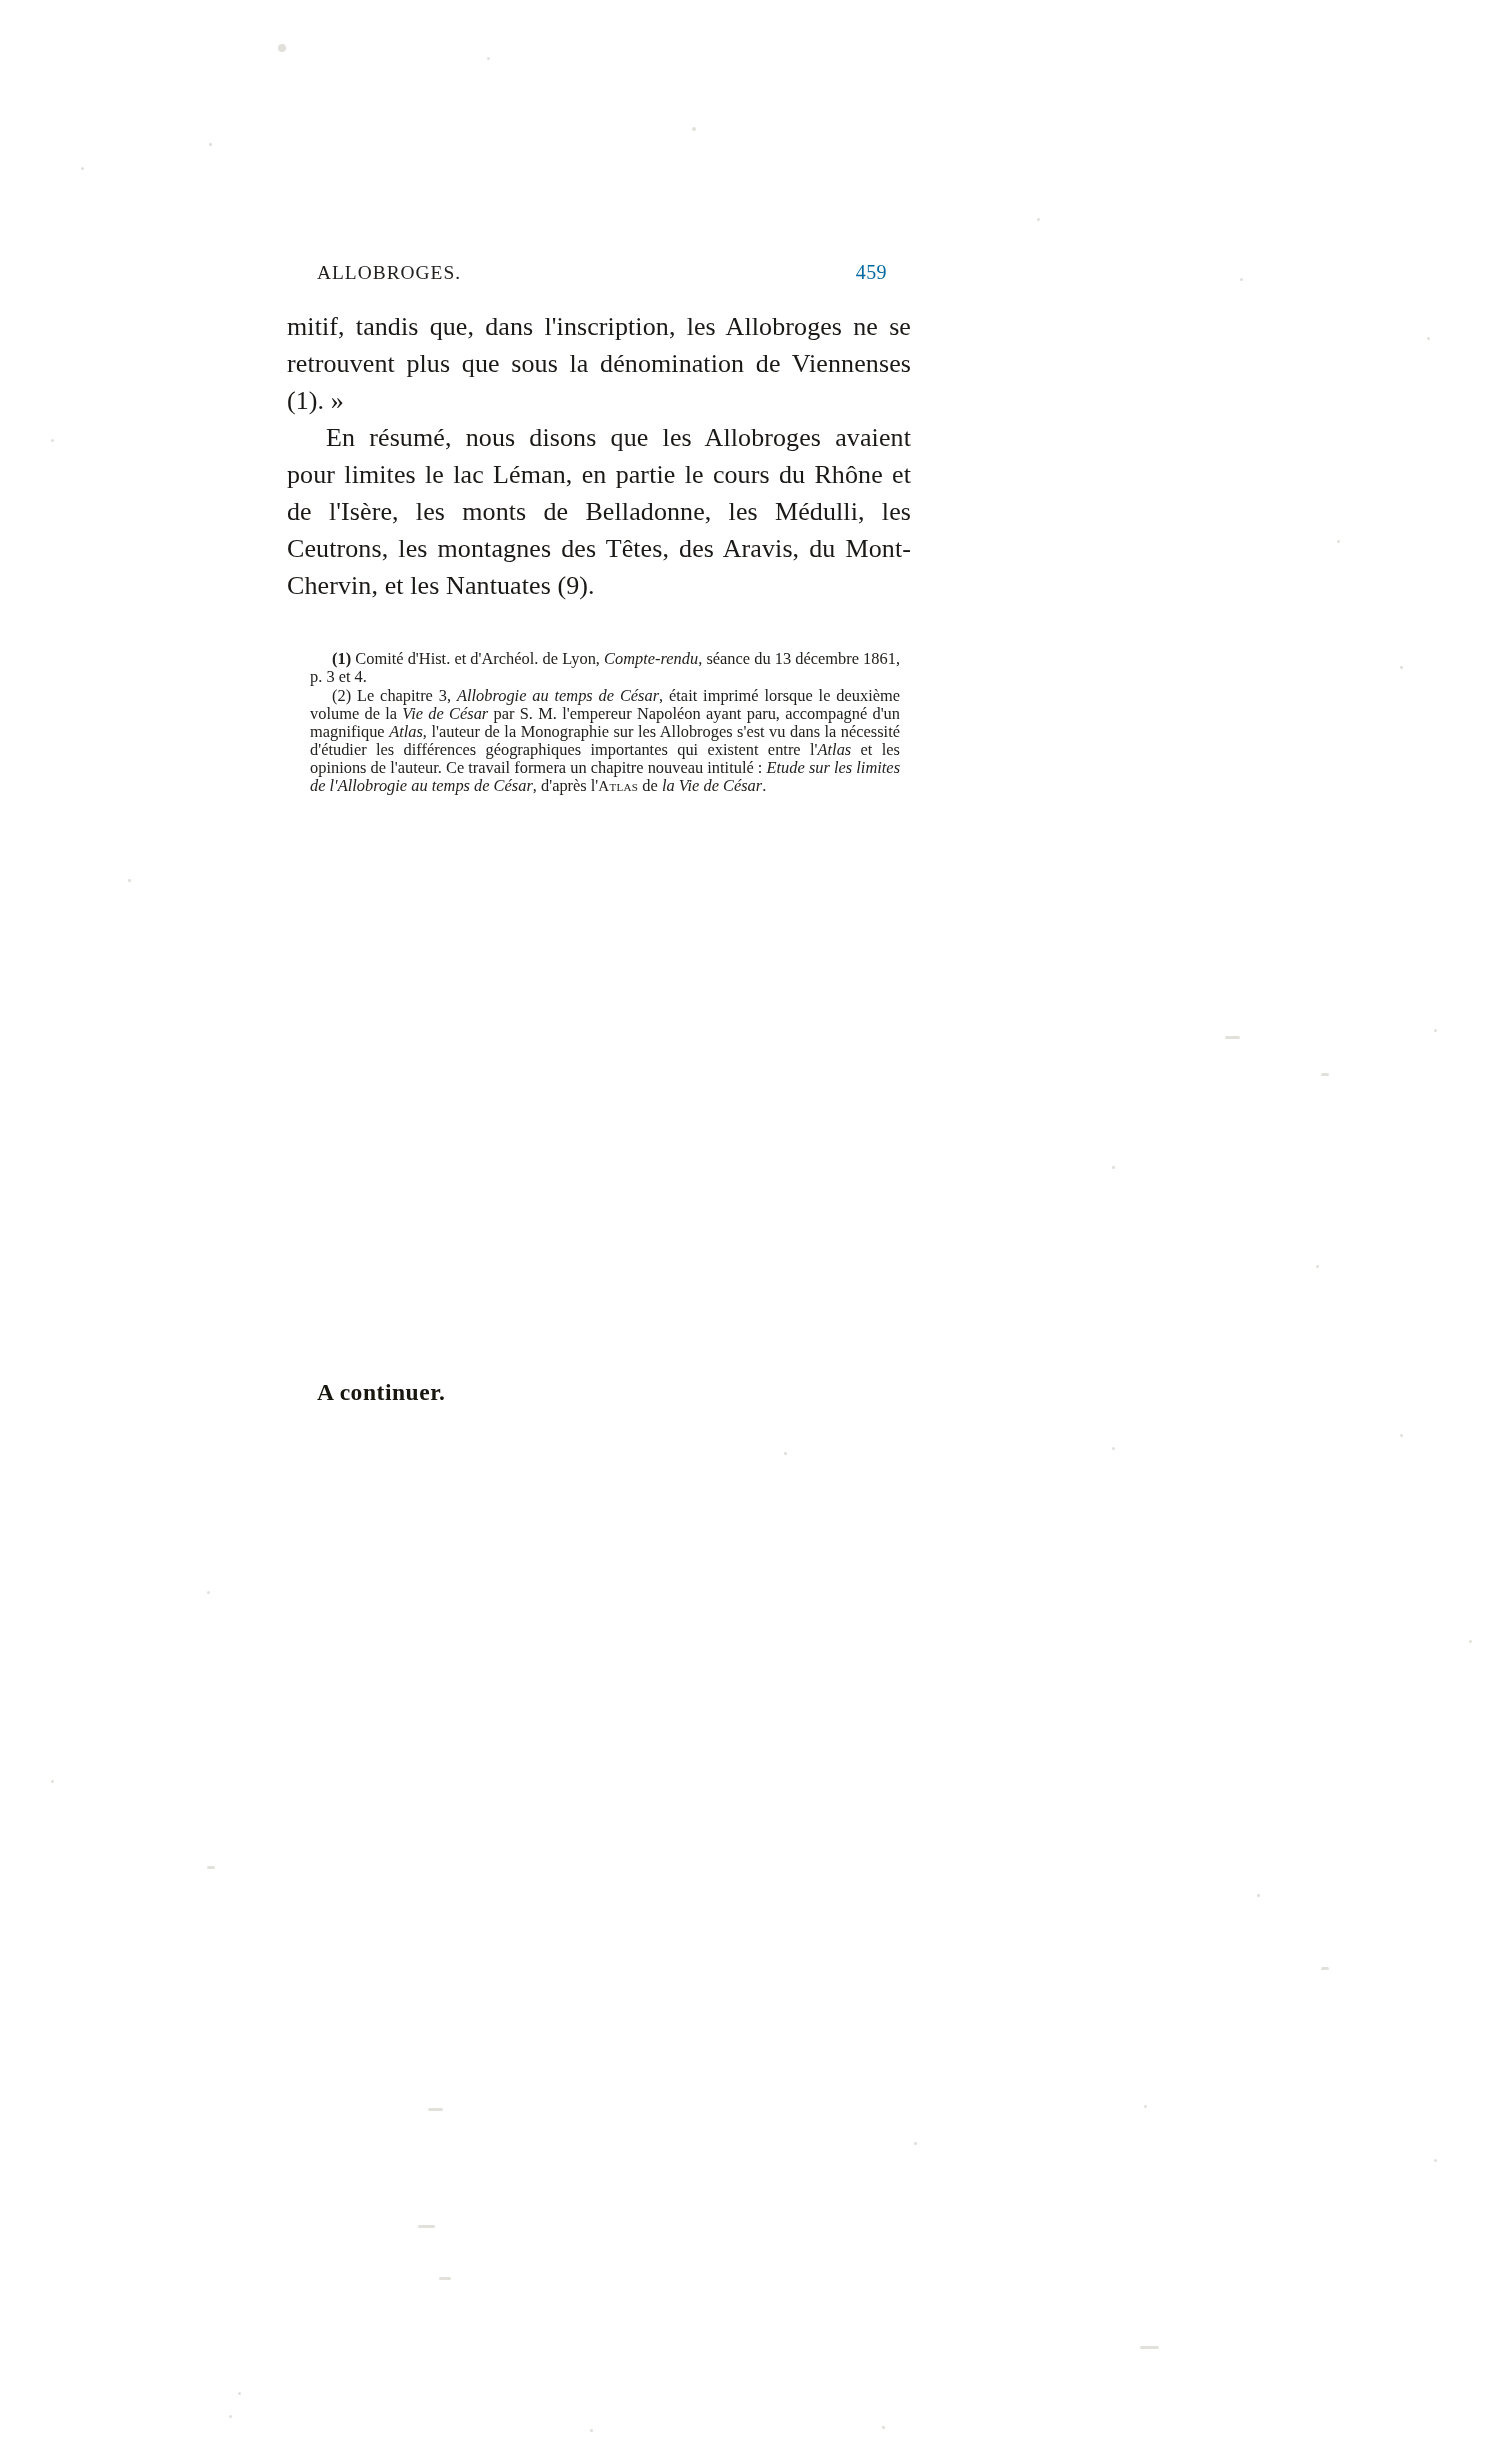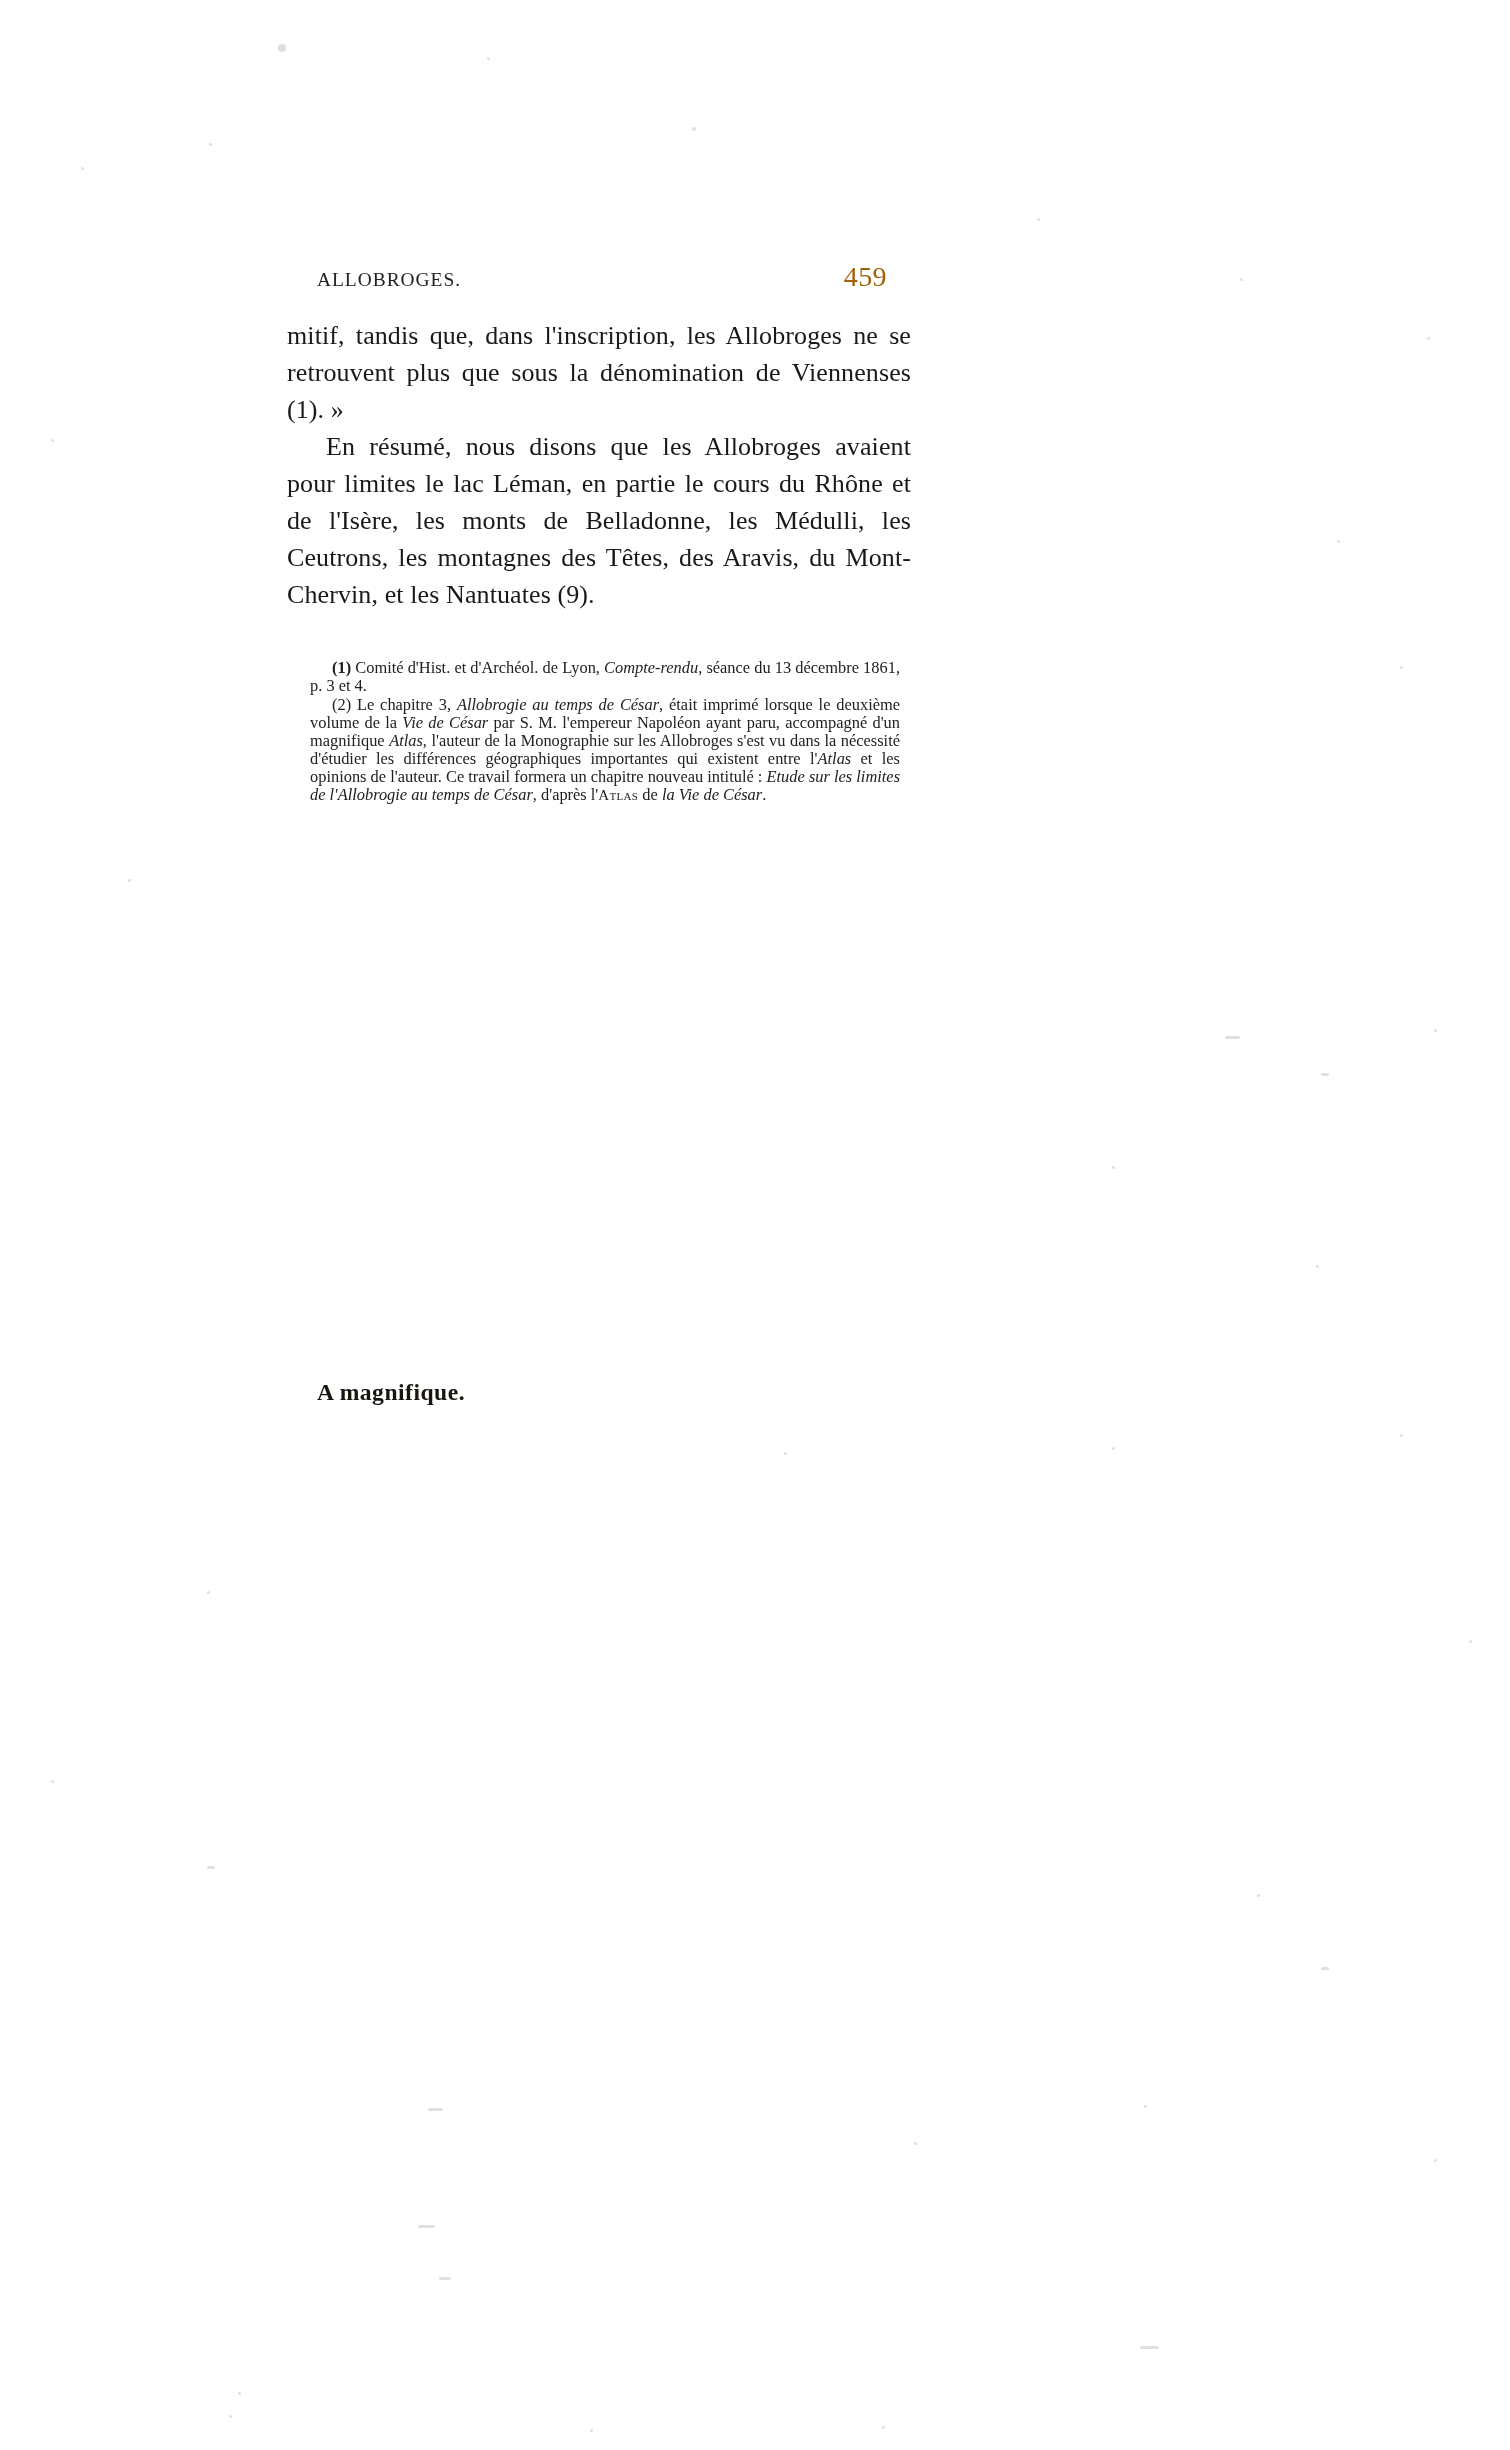--- a/index.html
+++ b/index.html
@@ -52,22 +52,22 @@
     margin-left: 42px;
     margin-bottom: 23.6px;
   }
   .runhead-title {
     font-variant: small-caps;
     font-size: 19.4px;
     letter-spacing: 1px;
     color: #23211f;
   }
   .runhead-folio {
-    font-size: 28px;
-    color: #a16207;
+    font-size: 20px;
+    color: #0369a1;
     letter-spacing: 0.4px;
   }
 
   
   .body-text {
     font-size: 26px;
     line-height: 37px;
     color: #1b1916;
     text-align: justify;
     width: 624px;
@@ -183,16 +183,16 @@
       <p class="fn-indent">
         <span class="bold fn-num">(1)</span><span> Comité d'Hist. et d'Archéol. de Lyon, </span><i>Compte-rendu</i><span>, séance du 13 décembre 1861, p. 3 et 4.</span>
       </p>
       <p class="fn-indent">
         <span class="fn-num">(2)</span><span> Le chapitre 3, </span><i>Allobrogie au temps de César</i><span>, était imprimé lorsque le deuxième volume de la </span><i>Vie de César</i><span> par S. M. l'empereur Napoléon ayant paru, accompagné d'un magnifique </span><i>Atlas</i><span>, l'auteur de la Monographie sur les Allobroges s'est vu dans la nécessité d'étudier les différences géographiques importantes qui existent entre l'</span><i>Atlas</i><span> et les opinions de l'auteur. Ce travail formera un chapitre nouveau intitulé : </span><i>Etude sur les limites de l'Allobrogie au temps de César</i><span>, d'après l'</span><span class="sc">Atlas</span><span> de </span><i>la Vie de César</i><span>.</span>
       </p>
     </div>
 
   </div>
 
-  <div class="continue">A magnifique.</div>
+  <div class="continue">A continuer.</div>
 
 </div>
 
 
 </body></html>

